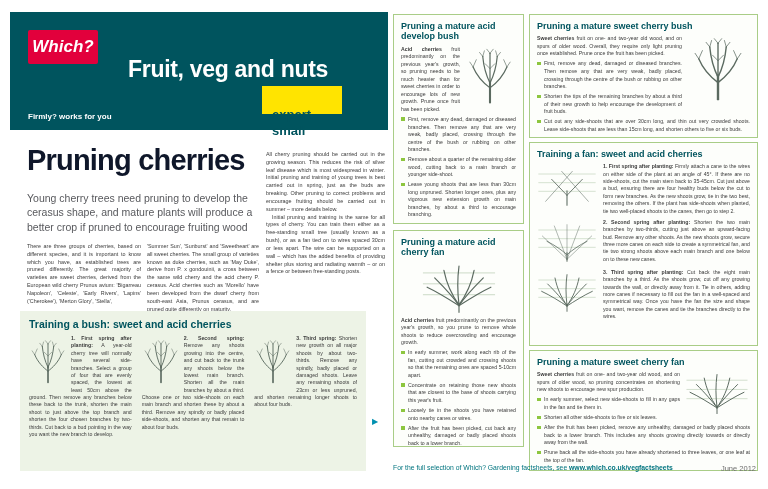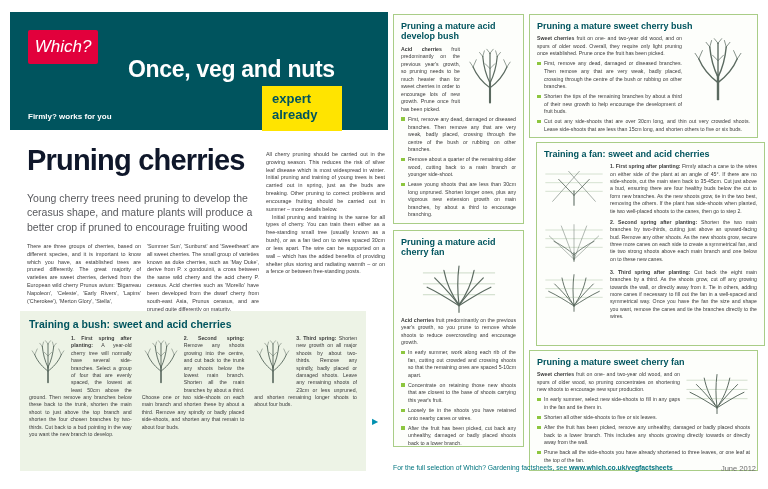--- a/index.html
+++ b/index.html
@@ -2,23 +2,23 @@
 <html><head>
 <meta charset="utf-8">
 <style>
   *{margin:0;padding:0;box-sizing:border-box;}
   html,body{background:#ededee;}
   body{font-family:"Liberation Sans",sans-serif;}
   .page{position:relative;width:768px;height:489px;background:#ffffff;overflow:hidden;margin:0 auto;box-shadow:0 0 4px rgba(0,0,0,.15);}
 
   
   .masthead{position:absolute;left:10px;top:12px;width:378px;height:118px;background:#00545e;}
-  .logo{position:absolute;left:18px;top:18px;width:70px;height:34px;background:#e2003c;border-radius:2px;color:#fff;font-weight:normal;font-style:italic;font-size:17px;display:flex;align-items:center;justify-content:center;}
+  .logo{position:absolute;left:18px;top:18px;width:70px;height:34px;background:#e2003c;border-radius:2px;color:#fff;font-weight:bold;font-style:italic;font-size:17px;display:flex;align-items:center;justify-content:center;}
   .masthead-title{position:absolute;left:118px;top:44px;color:#fff;font-size:23px;font-weight:bold;letter-spacing:-.3px;}
-  .badge{position:absolute;left:252px;top:74px;width:80px;height:45px;background:#ffe400;color:#00545e;font-size:13px;font-weight:bold;line-height:1.2;padding:5px 0 0 10px;}
+  .badge{position:absolute;left:252px;top:74px;width:80px;height:28px;background:#ffe400;color:#00545e;font-size:13px;font-weight:bold;line-height:1.2;padding:21px 0 0 10px;}
   .badge span{display:block;}
   .tagline{position:absolute;left:18px;top:100px;color:#fff;font-size:8px;font-weight:bold;}
 
   
   .article-title{position:absolute;left:27px;top:144px;color:#0f172a;font-size:29px;font-weight:bold;letter-spacing:-.8px;}
   .standfirst{position:absolute;left:27px;top:191px;width:230px;color:#58595d;font-size:10.5px;line-height:1.38;}
   .smalltext{font-size:5.4px;line-height:1.45;color:#3b3b3b;text-align:justify;}
   #col1{position:absolute;left:27px;top:243px;width:114px;}
   #col2{position:absolute;left:147px;top:243px;width:112px;}
   #col3{position:absolute;left:266px;top:151px;width:119px;}
@@ -31,21 +31,21 @@
   .step{flex:1;font-size:5.2px;line-height:1.42;color:#3b3b3b;text-align:justify;}
   .step .illus-tree{float:left;width:38px;height:50px;margin:1px 4px 2px 0;}
   .lead{font-weight:bold;}
   .illus{color:#5b6a60;}
 
   
   .gbox{position:absolute;border:1px solid #a9cd87;background:#fdfefb;padding:6px 7px;overflow:hidden;}
   #box-acid-bush{left:393px;top:14px;width:131px;height:210px;}
   #box-acid-fan{left:393px;top:230px;width:131px;height:217px;}
   #box-sweet-bush{left:529px;top:14px;width:229px;height:124px;}
-  #box-fan-training{left:529px;top:142px;width:229px;height:204px;margin-left:7px;}
+  #box-fan-training{left:529px;top:142px;width:229px;height:204px;}
   #box-sweet-fan{left:529px;top:350px;width:229px;height:121px;}
   .gbox-title{color:#00545e;font-weight:bold;font-size:9px;line-height:1.15;margin-bottom:4px;}
   .gtext{font-size:5.2px;line-height:1.45;color:#3b3b3b;text-align:justify;}
   .bl{position:relative;padding-left:7px;margin-top:2.5px;}
   .bl::before{content:"";position:absolute;left:0;top:1.5px;width:3.5px;height:3.5px;background:#8dc63f;}
   .fl-r{float:right;margin:0 0 2px 4px;}
   .illus-tree-lg{width:64px;height:66px;}
   .illus-tree-md{width:52px;height:58px;}
   .illus-fan-center{display:block;margin:2px auto 3px;width:112px;height:52px;}
   .fstep{display:flex;gap:6px;margin-bottom:4px;}
@@ -109,24 +109,24 @@
         <path stroke-width="1.2" d="M45 50 C37 43 27 36 15 30 M45 50 C53 43 63 36 75 30"></path>
       </g>
     </symbol>
   </defs>
 </svg>
 
 <div class="page">
 
   <div class="masthead">
     <div class="logo">Which?</div>
-    <div class="masthead-title">Once, veg and nuts</div>
+    <div class="masthead-title">Fruit, veg and nuts</div>
     <div class="badge">
       <span>expert</span>
-      <span>already</span>
+      <span>small</span>
     </div>
     <div class="tagline">Firmly? works for you</div>
   </div>
 
   <div class="article-title">Pruning cherries</div>
   <div class="standfirst">Young cherry trees need pruning to develop the cerasus shape, and mature plants will produce a better crop if pruned to encourage fruiting wood</div>
 
   <div class="smalltext" id="col1">There are three groups of cherries, based on different species, and it is important to know which you have, as established trees are pruned differently. The great majority of varieties are sweet cherries, derived from the European wild cherry Prunus avium: 'Bigarreau Napoleon', 'Celeste', 'Early Rivers', 'Lapins' ('Cherokee'), 'Merton Glory', 'Stella',</div>
   <div class="smalltext" id="col2">'Summer Sun', 'Sunburst' and 'Sweetheart' are all sweet cherries. The small group of varieties known as duke cherries, such as 'May Duke', derive from P. x gondouinii, a cross between the same wild cherry and the acid cherry P. cerasus. Acid cherries such as 'Morello' have been developed from the dwarf cherry from south-east Asia, Prunus cerasus, and are pruned quite differently on maturity.</div>
   <div class="smalltext" id="col3">

